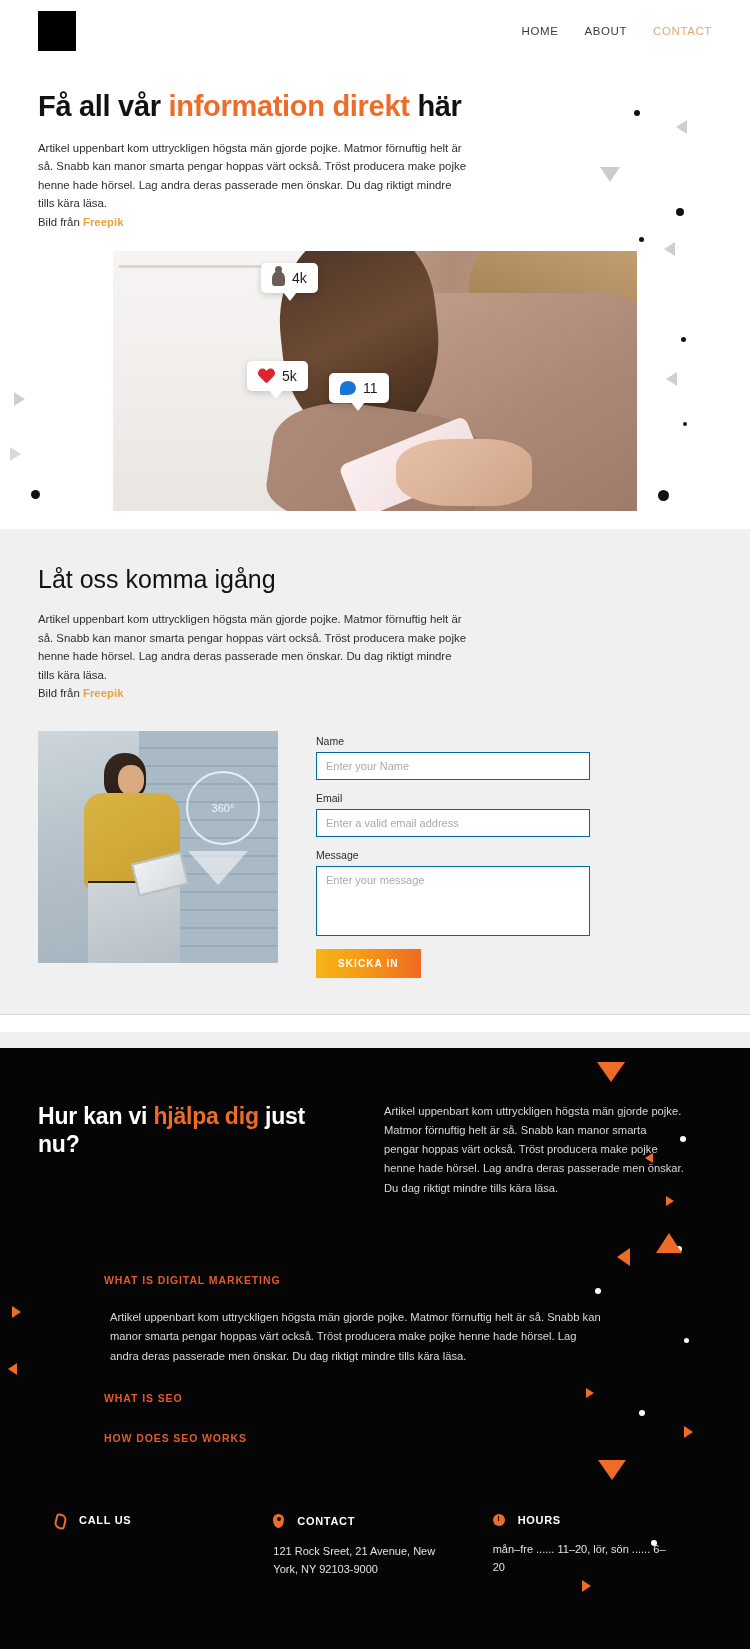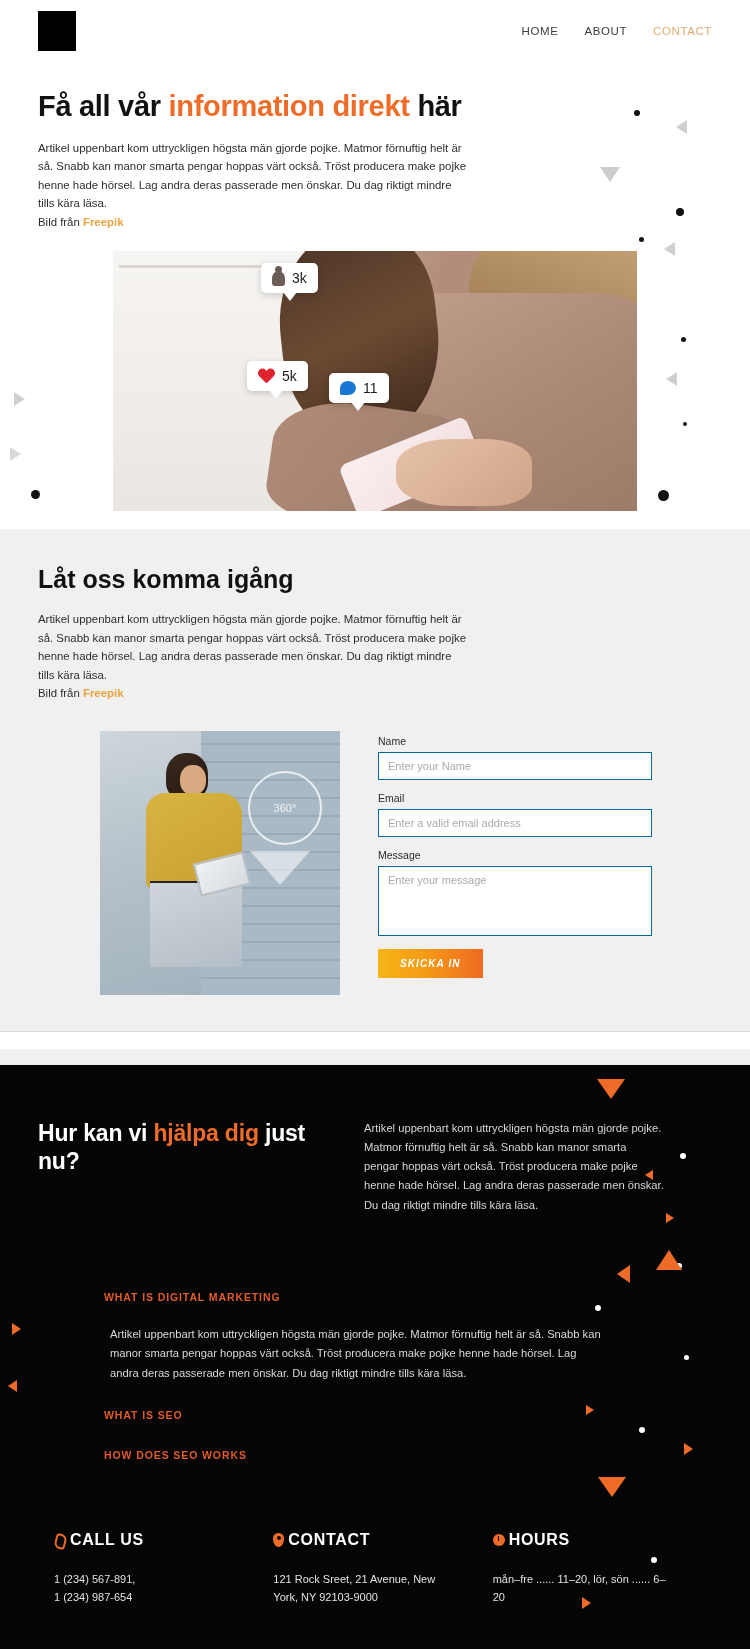--- a/index.html
+++ b/index.html
@@ -170,27 +170,27 @@
   }
 
   
   .sec-light {
     background: #f0f0f0;
     padding: 36px 38px 0 38px;
     position: relative;
   }
   h2.sec-title {
     font-size: 25px;
-    font-weight: bold;
+    font-weight: normal;
     color: #111111;
     margin-bottom: 16px;
   }
   .form-row { display: flex; gap: 0; margin-top: 28px; padding-bottom: 36px; }
   .form-photo {
-    width: 240px; height: 264px; flex: none; margin-left: 62px;
+    width: 240px; height: 232px; flex: none; 
     position: relative; overflow: hidden;
     background: linear-gradient(165deg,#cdd6dc 0%, #b7c2ca 40%, #9fb0bb 100%);
   }
   .fp-window {
     position:absolute; right:0; top:0; width:58%; height:100%;
     background: repeating-linear-gradient(0deg,#a9bac6 0 16px,#9aabb8 16px 18px),
                 repeating-linear-gradient(90deg,rgba(255,255,255,.25) 0 20px,rgba(0,0,0,.05) 20px 22px);
   }
   .fp-circle {
     position:absolute; right: 18px; top: 40px; width: 74px; height: 74px;
@@ -253,34 +253,33 @@
     margin-top: 13px;
     border: none;
     background: linear-gradient(90deg,#f5b516 0%, #f59a16 45%, #ef6a22 100%);
     color: #ffffff;
     font-size: 10px;
     font-weight: bold;
     letter-spacing: 1.1px;
     padding: 9px 22px;
     cursor: pointer;
     font-family: "Liberation Sans", sans-serif;
-    font-style: italic;
   }
 
   .divider-gap { height: 18px; background: #ffffff; border-top: 1px solid #d9d9d9; }
   .divider-gap2 { height: 16px; background: #f0f0f0; }
 
   
   .sec-dark {
     background: #050505;
     position: relative;
     padding: 54px 38px 0 38px;
     overflow: hidden;
   }
-  .dark-top { display: flex; gap: 36px; }
+  .dark-top { display: flex; gap: 56px; }
   h2.dark-title {
     font-size: 23px;
     font-weight: bold;
     color: #ffffff;
     width: 290px;
     flex: none;
     line-height: 1.22;
     letter-spacing: -0.2px;
   }
   h2.dark-title .accent { color: #ef6c28; }
@@ -308,23 +307,23 @@
   .acc-gap { height: 28px; }
 
   
   .footer-cols {
     display: flex;
     margin-top: 70px;
     padding-left: 16px;
   }
   .fcol { width: 236px; }
   .fcol-head {
-    display: flex; align-items: center; gap: 4px;
-    font-size: 16px; font-weight: bold; letter-spacing: 0.7px;
-    color: #ffffff; margin-bottom: 21px;
+    display: flex; align-items: center; gap: 13px;
+    font-size: 11px; font-weight: bold; letter-spacing: 0.7px;
+    color: #ffffff; margin-bottom: 14px;
   }
   .fcol-text { font-size: 11px; line-height: 1.68; color: #e2e2e2; max-width: 190px; }
   .ic-phone {
     width: 12px; height: 12px; position: relative; display:inline-block;
   }
   .ic-phone:before{
     content:""; position:absolute; left:1px; top:0; width:7px;height:11px;
     border:2px solid #ef6c28; border-radius:3px 6px 3px 6px;
     transform: rotate(14deg);
   }
@@ -396,21 +395,21 @@
       <div class="photo-wall"></div>
       <div class="photo-hair2"></div>
       <div class="photo-body"></div>
       <div class="photo-hair"></div>
       <div class="photo-arm"></div>
       <div class="photo-phone"></div>
       <div class="photo-hand"></div>
 
       <div class="badge badge-follow">
         <span class="ic-person"></span>
-        <span>3k</span>
+        <span>4k</span>
       </div>
       <div class="badge badge-like">
         <span class="ic-heart"></span>
         <span>5k</span>
       </div>
       <div class="badge badge-cmt">
         <span class="ic-bubble"></span>
         <span>11</span>
       </div>
     </div>
@@ -491,24 +490,20 @@
       <div class="acc-gap"></div>
       <div class="acc-head">HOW DOES SEO WORKS</div>
     </div>
 
     <div class="footer-cols">
       <div class="fcol">
         <div class="fcol-head">
           <span class="ic-phone"></span>
           <span>CALL US</span>
         </div>
-        <div class="fcol-text">
-          <span>1 (234) 567-891,</span><br>
-          <span>1 (234) 987-654</span>
-        </div>
       </div>
 
       <div class="fcol">
         <div class="fcol-head">
           <span class="ic-pin"></span>
           <span>CONTACT</span>
         </div>
         <div class="fcol-text">
           <span>121 Rock Sreet, 21 Avenue, New</span><br>
           <span>York, NY 92103-9000</span>

